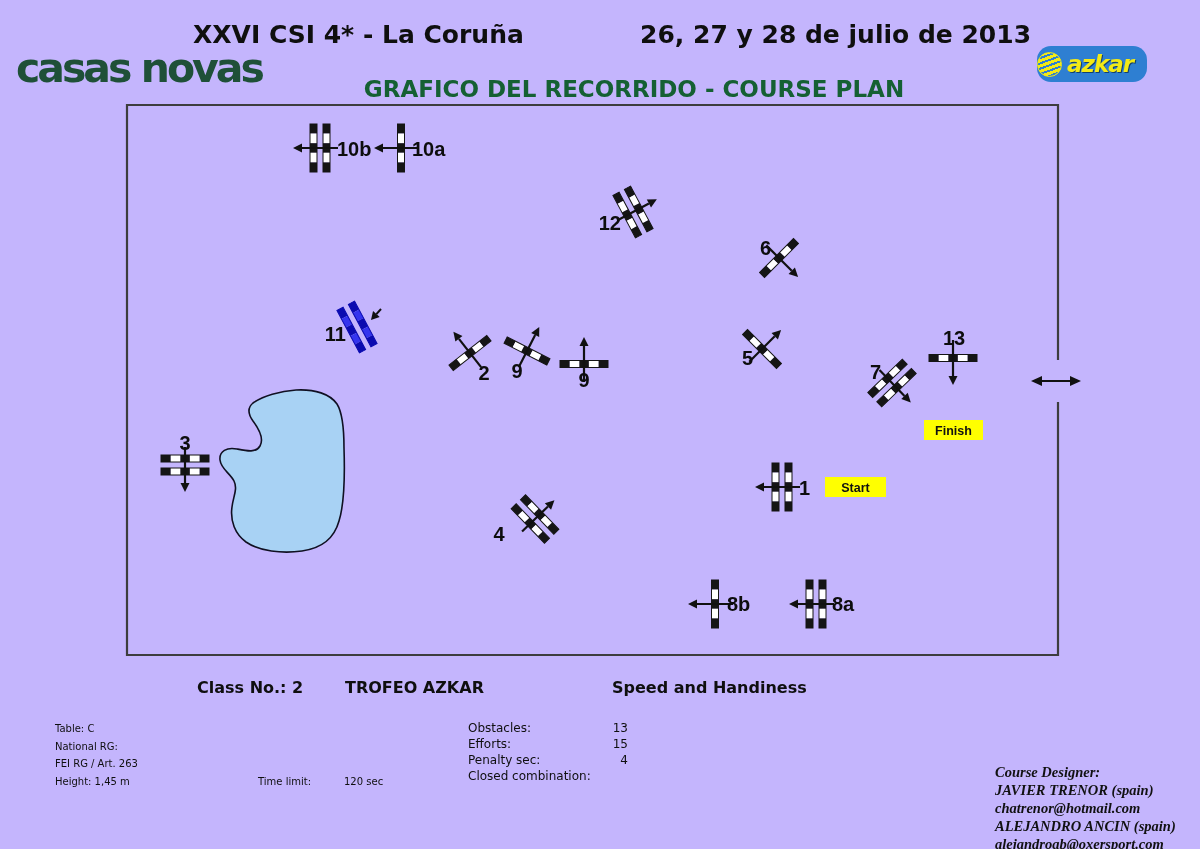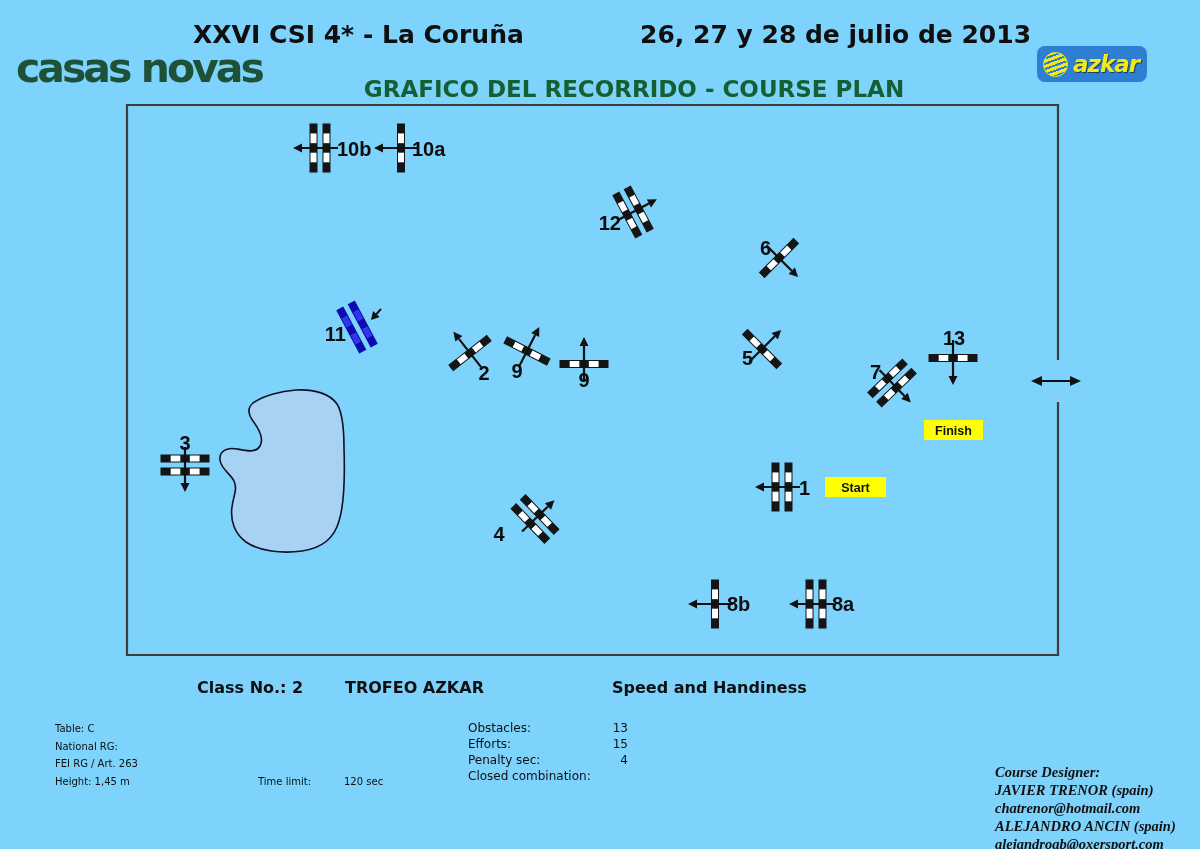--- a/index.html
+++ b/index.html
@@ -1,24 +1,24 @@
 <!DOCTYPE html>
 <html><head>
 <meta charset="utf-8">
 <style>
   html,body{margin:0;padding:0;background:#fff;}
-  .page{position:relative;width:1200px;height:849px;background:#7dd3fc;overflow:hidden;
+  .page{position:relative;width:1200px;height:849px;background:#c4b5fd;overflow:hidden;
         font-family:"DejaVu Sans","Liberation Sans",sans-serif;color:#0f0f0f;}
   .abs{position:absolute;white-space:nowrap;}
   .title{font-size:25px;font-weight:700;letter-spacing:0px;}
   .venue-logo{font-size:41px;font-weight:800;letter-spacing:-3px;color:#1f5038;
               font-family:"DejaVu Sans",sans-serif;}
   .subtitle{font-size:23px;font-weight:700;color:#156033;transform:translateX(-50%);}
-  .sponsor{left:1037px;top:46px;width:110px;height:36px;background:#2e7fd2;border-radius:8px;
-           display:flex;align-items:center;padding-left:6px;box-sizing:border-box;}
+  .sponsor{left:1037px;top:46px;width:110px;height:36px;background:#2e7fd2;border-radius:14px;
+           display:flex;align-items:center;box-sizing:border-box;}
   .sponsor-circle{width:25px;height:25px;border-radius:50%;flex:0 0 auto;
     background:repeating-linear-gradient(-20deg,#f3ea15 0 3px,#2e7fd2 3px 5px);
     border:1px solid #f3ea15;box-sizing:border-box;}
   .sponsor-word{font-style:italic;font-weight:800;font-size:23px;color:#f3ea15;
     letter-spacing:-1px;margin-left:5px;text-shadow:1px 1px 0 #14406e;}
   .classline{font-size:16px;font-weight:700;}
   .detail{font-size:10px;line-height:17.5px;}
   .mid-row{position:relative;width:160px;height:16px;line-height:16px;font-size:12px;}
   .mid-val{position:absolute;right:0;top:0;}
   .designer{font-family:"Liberation Serif",serif;font-style:italic;font-weight:700;

